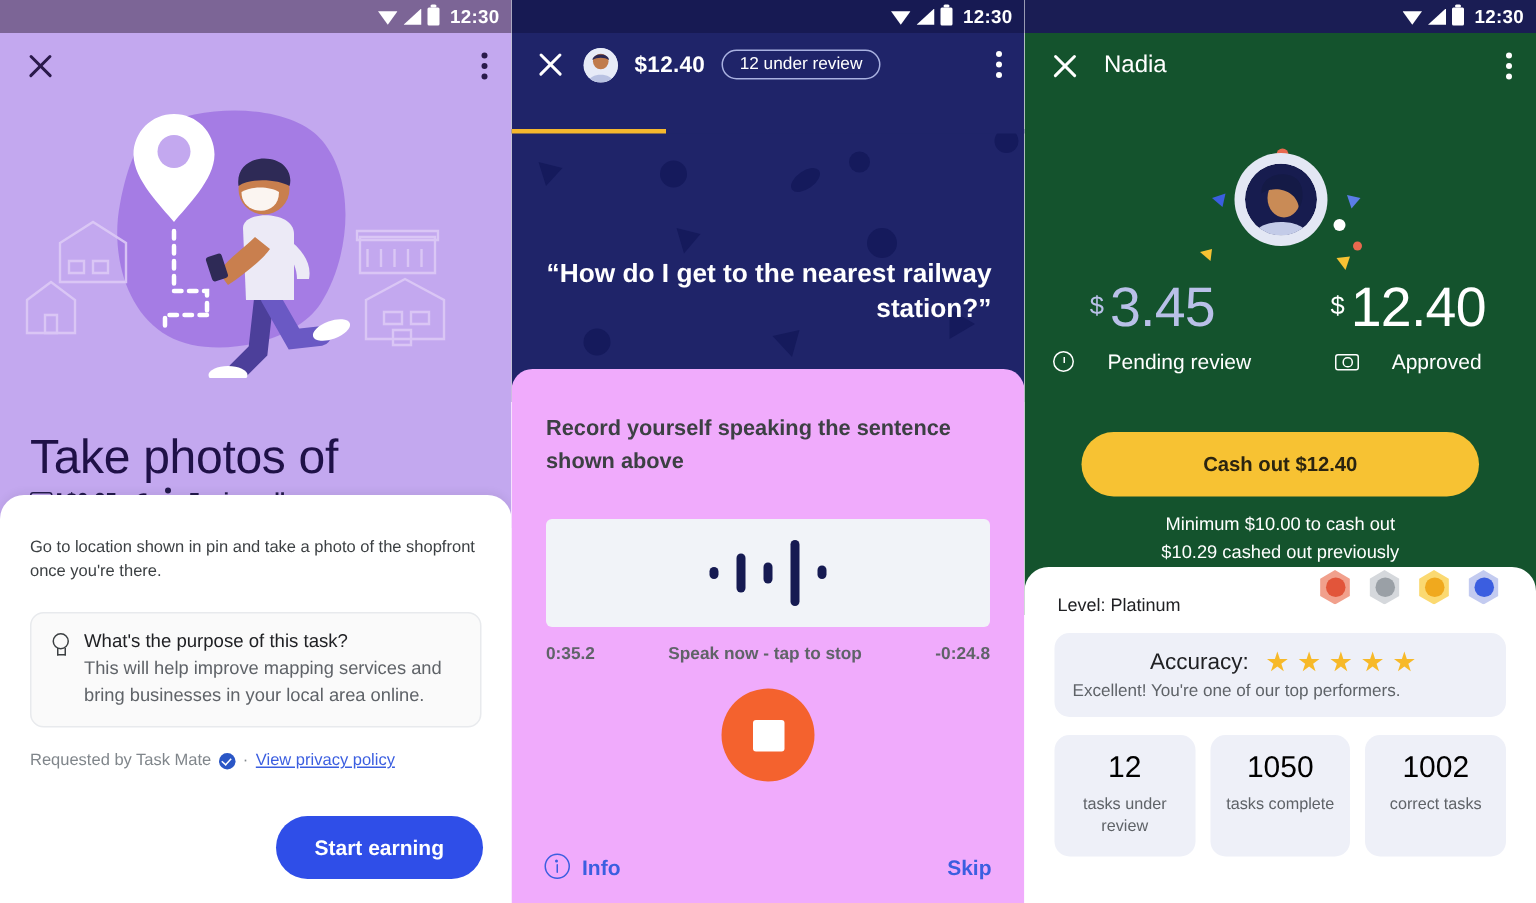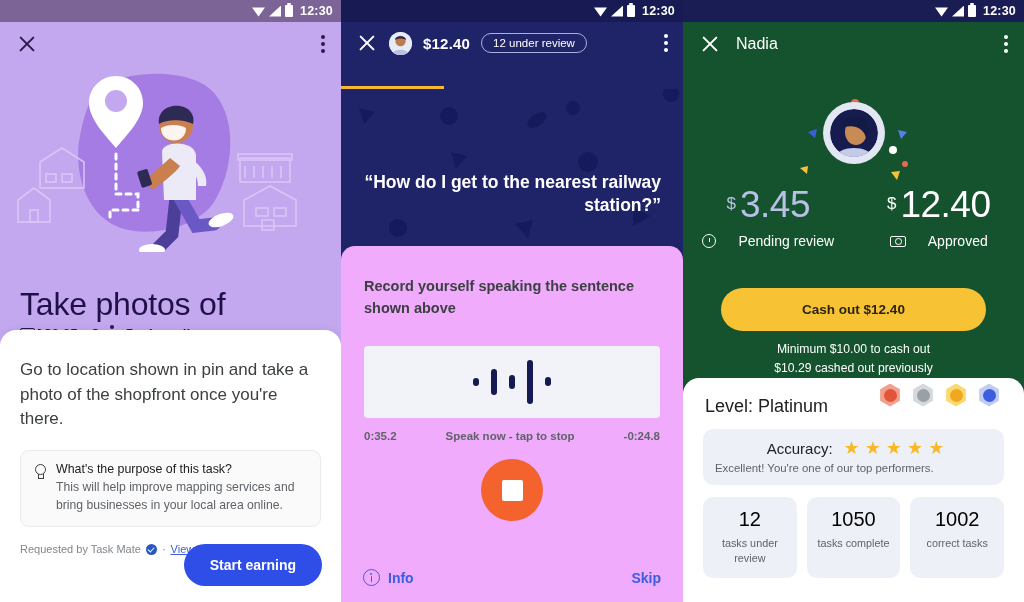--- a/index.html
+++ b/index.html
@@ -100,21 +100,21 @@
     width: 3px; height: 11px; background: #241a4d;
     clip-path: polygon(0 0,100% 0,100% 45%,170% 100%,110% 100%,50% 60%,10% 100%,-60% 100%);
   }
 
   .p1-sheet {
     position: absolute; top: 330px; left: 0; width: 341px; height: 272px;
     background: #ffffff; border-radius: 16px 16px 0 0;
     box-shadow: 0 -2px 6px rgba(0,0,0,.06);
   }
   .p1-desc {
-    margin: 28px 20px 0 20px; font-size: 17px; line-height: 1.45;
+    margin: 28px 20px 0 20px; font-size: 11px; line-height: 1.45;
     color: #3c4043;
   }
   .purpose-card {
     margin: 18px 20px 0 20px; background: #fafafa;
     border: 1px solid #e8eaed; border-radius: 9px;
     padding: 11px 12px 12px 12px; display: flex; gap: 10px;
   }
   .bulb-ic {
     flex: 0 0 auto; width: 13px; height: 17px; margin-top: 2px; position: relative;
   }
@@ -297,21 +297,21 @@
   }
 
   .p3-sheet {
     position: absolute; top: 378px; left: 0; width: 341px; height: 224px;
     background: #ffffff; border-radius: 16px 16px 0 0;
   }
   .level-row {
     display: flex; align-items: center; justify-content: space-between;
     padding: 18px 22px 0 22px;
   }
-  .level-txt { font-size: 18px; color: #202124; }
+  .level-txt { font-size: 12px; color: #202124; }
   .medals { display: flex; gap: 7px; align-items: flex-start; margin-top: -20px; }
   .medal { width: 26px; position: relative; }
   .ribbon { width: 13px; height: 18px; margin: 0 auto; }
   .disc {
     width: 23px; height: 23px; margin: -3px auto 0 auto;
     clip-path: polygon(50% 0%, 93% 25%, 93% 75%, 50% 100%, 7% 75%, 7% 25%);
     display: flex; align-items: center; justify-content: center;
   }
   .disc .pin {
     width: 13px; height: 13px; border-radius: 50%;

